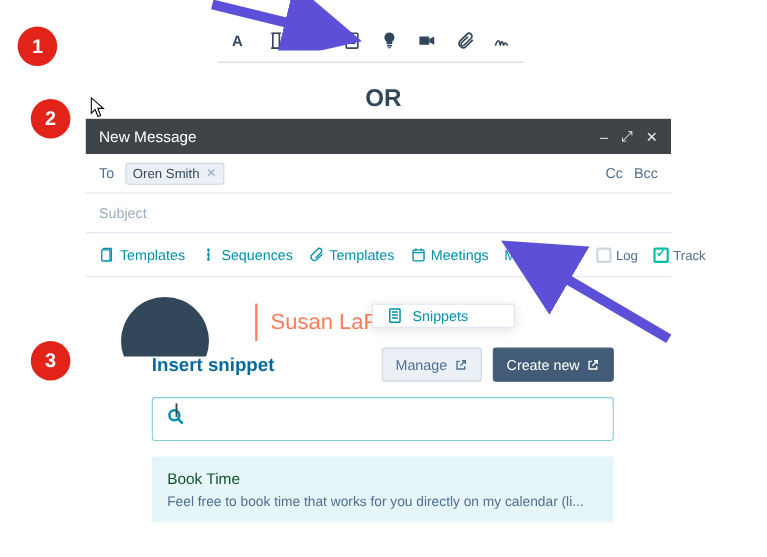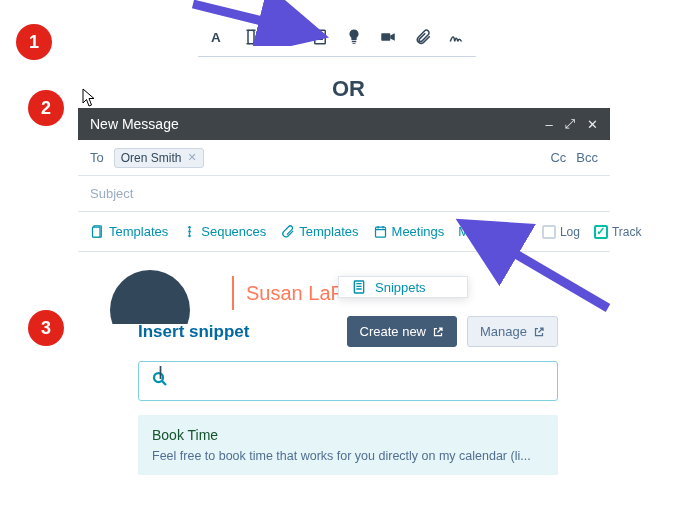--- a/index.html
+++ b/index.html
@@ -336,34 +336,34 @@
       </defs>
     <line x1="158" y1="98" x2="18" y2="16" stroke="#5c4fd8" stroke-width="9" marker-end="url(#ah2)"></line>
   </svg>
 </div>
 
 <div class="ibeam">I</div>
 <div class="snippet-panel">
   <div class="panel-header">
     <h3>Insert snippet</h3>
     <div class="header-btns">
+      <div class="btn btn-light">
+        <span>Manage</span>
+        <svg viewBox="0 0 24 24" fill="none" stroke="currentColor" stroke-width="2.5">
+            <path d="M14 4h6v6M20 4l-9 9"></path>
+            <path d="M19 14v5H5V5h5"></path>
+          </svg>
+      </div>
       <div class="btn btn-primary">
         <span>Create new</span>
         <svg viewBox="0 0 24 24" fill="none" stroke="currentColor" stroke-width="2.5">
             <path d="M14 4h6v6M20 4l-9 9"></path>
             <path d="M19 14v5H5V5h5"></path>
           </svg>
       </div>
-      <div class="btn btn-light">
-        <span>Manage</span>
-        <svg viewBox="0 0 24 24" fill="none" stroke="currentColor" stroke-width="2.5">
-            <path d="M14 4h6v6M20 4l-9 9"></path>
-            <path d="M19 14v5H5V5h5"></path>
-          </svg>
-      </div>
     </div>
   </div>
   <div class="search-wrap">
     <span class="mag">
       <svg width="18" height="18" viewBox="0 0 24 24" fill="none" stroke="#0091ae" stroke-width="3">
           <circle cx="10" cy="10" r="6"></circle>
           <path d="M20 20l-5.5-5.5"></path>
         </svg>
     </span>
   </div>

